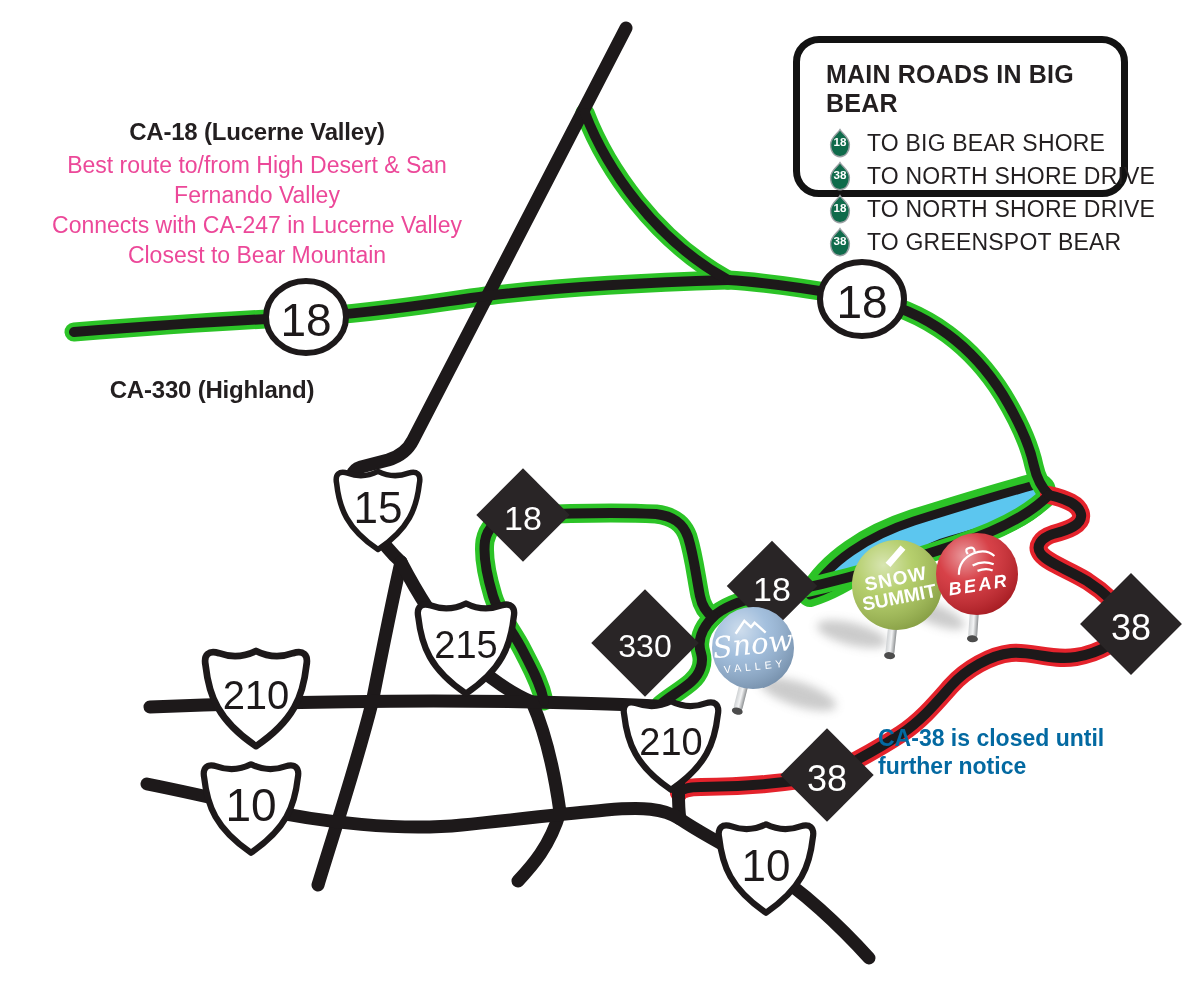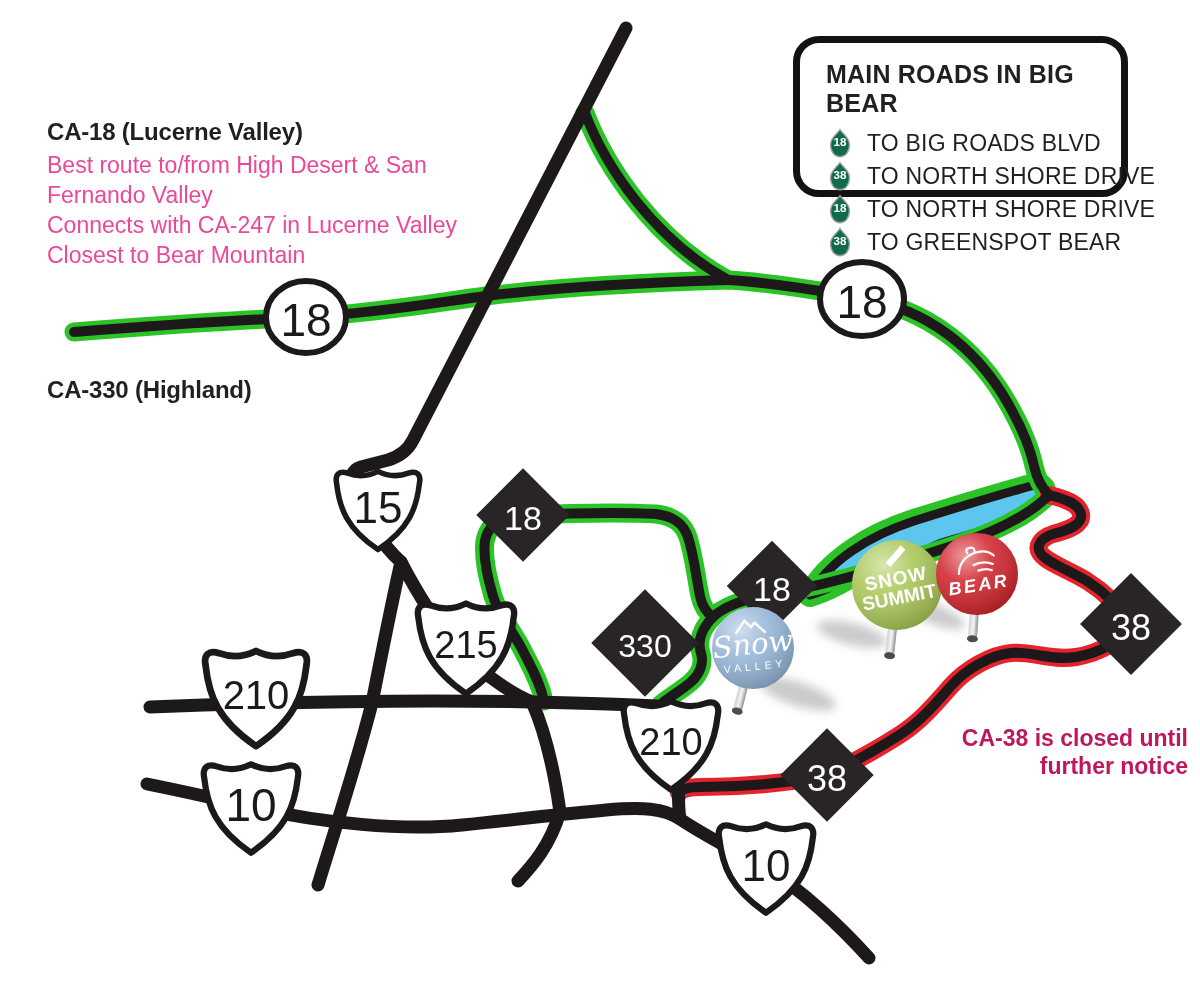--- a/index.html
+++ b/index.html
@@ -1,22 +1,22 @@
 <!DOCTYPE html>
 <html><head>
 <meta charset="utf-8">
 <style>
   html,body{margin:0;padding:0;background:#ffffff;}
   .stage{position:relative;width:1200px;height:996px;background:#fff;overflow:hidden;
          font-family:"Liberation Sans","DejaVu Sans",sans-serif;color:#231f20;}
   svg.map{position:absolute;left:0;top:0;}
-  .note{position:absolute;}
+  .note{position:absolute;text-align:center;}
   .note h3{margin:0 0 4px 0;font-size:24px;font-weight:800;letter-spacing:-0.2px;color:#231f20;}
   .note .body{font-size:23px;line-height:30px;white-space:pre-line;color:#ec4899;}
-  .closure{position:absolute;font-size:23px;font-weight:800;line-height:28px;text-align:right;color:#be185d;}
+  .closure{position:absolute;font-size:23px;font-weight:800;line-height:28px;text-align:left;color:#0369a1;}
   .legend{position:absolute;left:793px;top:36px;width:335px;height:161px;box-sizing:border-box;
           background:#fff;border:7px solid #121212;border-radius:26px;padding:17px 16px 10px 26px;}
   .legend h2{margin:0 0 9px 0;font-size:25px;font-weight:800;letter-spacing:0.2px;}
   .legend .row{display:flex;align-items:center;gap:13px;height:33px;}
   .legend .row svg{width:28px;height:31px;flex:0 0 auto;}
   .legend .lbl{font-size:23px;letter-spacing:0.2px;white-space:nowrap;}
 </style>
 </head>
 <body>
 
@@ -183,21 +183,21 @@
 <div class="closure" style="left:878px;top:724px;width:310px;white-space:pre-line;">CA-38 is closed until
 further notice</div>
 
 <div class="legend">
   <h2>MAIN ROADS IN BIG BEAR</h2>
   <div class="row">
     <svg viewBox="0 0 100 112">
       <path d="M50 6 C40 22 16 34 16 60 C16 88 32 104 50 104 C68 104 84 88 84 60 C84 34 60 22 50 6 Z" stroke="#9aa0a3" stroke-width="5" fill="#0f6b4b"></path>
       <text x="50" y="66" font-size="42" font-weight="bold" text-anchor="middle" fill="#fff">18</text>
     </svg>
-    <span class="lbl">TO BIG ROADS BLVD</span>
+    <span class="lbl">TO BIG BEAR SHORE</span>
   </div>
   <div class="row">
     <svg viewBox="0 0 100 112">
       <path d="M50 6 C40 22 16 34 16 60 C16 88 32 104 50 104 C68 104 84 88 84 60 C84 34 60 22 50 6 Z" stroke="#9aa0a3" stroke-width="5" fill="#0f6b4b"></path>
       <text x="50" y="66" font-size="42" font-weight="bold" text-anchor="middle" fill="#fff">38</text>
     </svg>
     <span class="lbl">TO NORTH SHORE DRIVE</span>
   </div>
   <div class="row">
     <svg viewBox="0 0 100 112">

